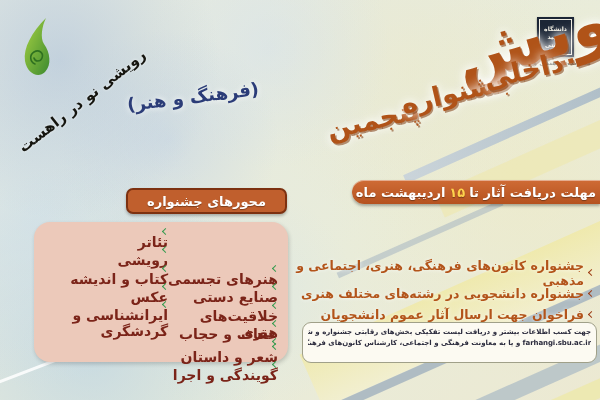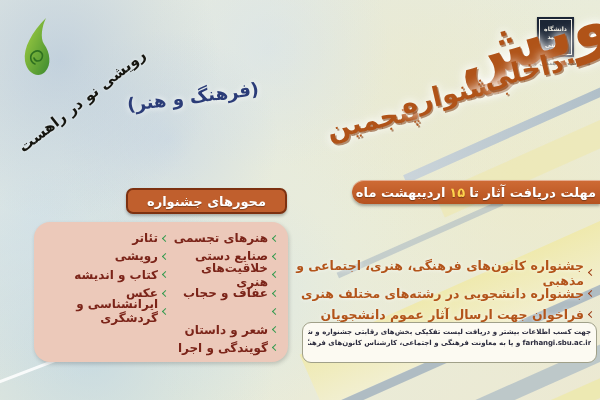--- a/index.html
+++ b/index.html
@@ -85,23 +85,23 @@
     text-shadow:0 1px 1px rgba(0,0,0,.35);
     box-shadow:0 2px 3px rgba(0,0,0,.25);
   }
   .axes-panel{
     left:34px; top:222px; width:254px; height:140px;
     background:#ecc9ba; border-radius:16px;
     box-shadow:1px 2px 4px rgba(0,0,0,.18);
     display:flex; padding:7px 10px 5px; box-sizing:border-box;
   }
   .axes-col{flex:1; display:flex; flex-direction:column;}
-  .axes-col.col-right{flex:0 0 47%;}
+  .axes-col.col-right{flex:0 0 47%;margin-top:37px;}
   .axes-col.col-left{flex:0 0 53%;}
-  .axes-col .row{display:flex; align-items:center; height:18.3px; font-size:12px; font-weight:bold; color:#7b2419;}
+  .axes-col .row{display:flex; height:18.3px; font-size:14px; font-weight:bold; color:#7b2419;flex-direction:column;}
   .chev{
     display:inline-block; width:4px; height:4px; flex:0 0 auto;
     border-left:1.8px solid #339a4e; border-bottom:1.8px solid #339a4e;
     transform:rotate(45deg); margin-left:5px;
   }
   .programs{right:6px; top:238px; width:300px;margin-top:24px;}
   .programs .row{display:flex; align-items:center; height:21px; font-size:12.5px; font-weight:bold; color:#b3541a; text-shadow:0 0 4px rgba(255,255,255,.8);}
   .programs .chev{border-color:#9c3a12; margin-left:5px;}
   .footer-note{
     left:302px; top:322px; width:295px; height:41px; box-sizing:border-box;

